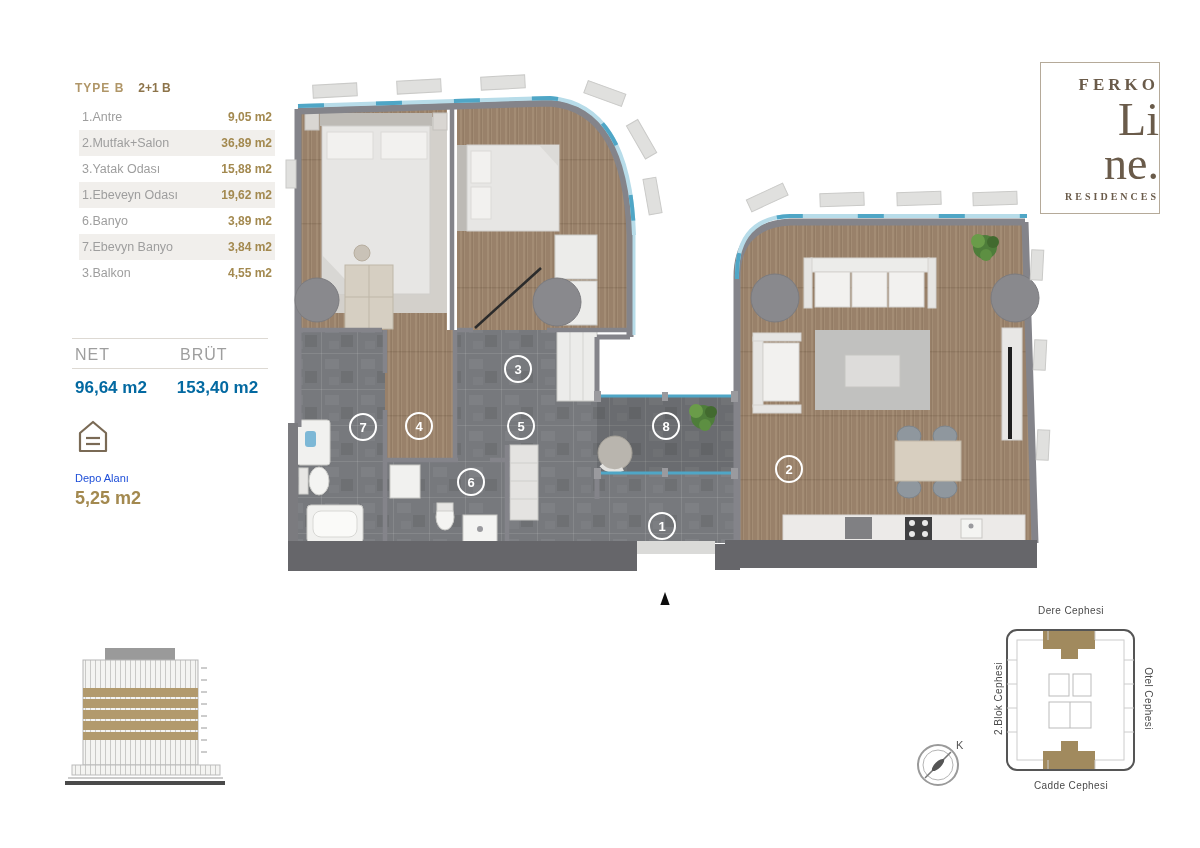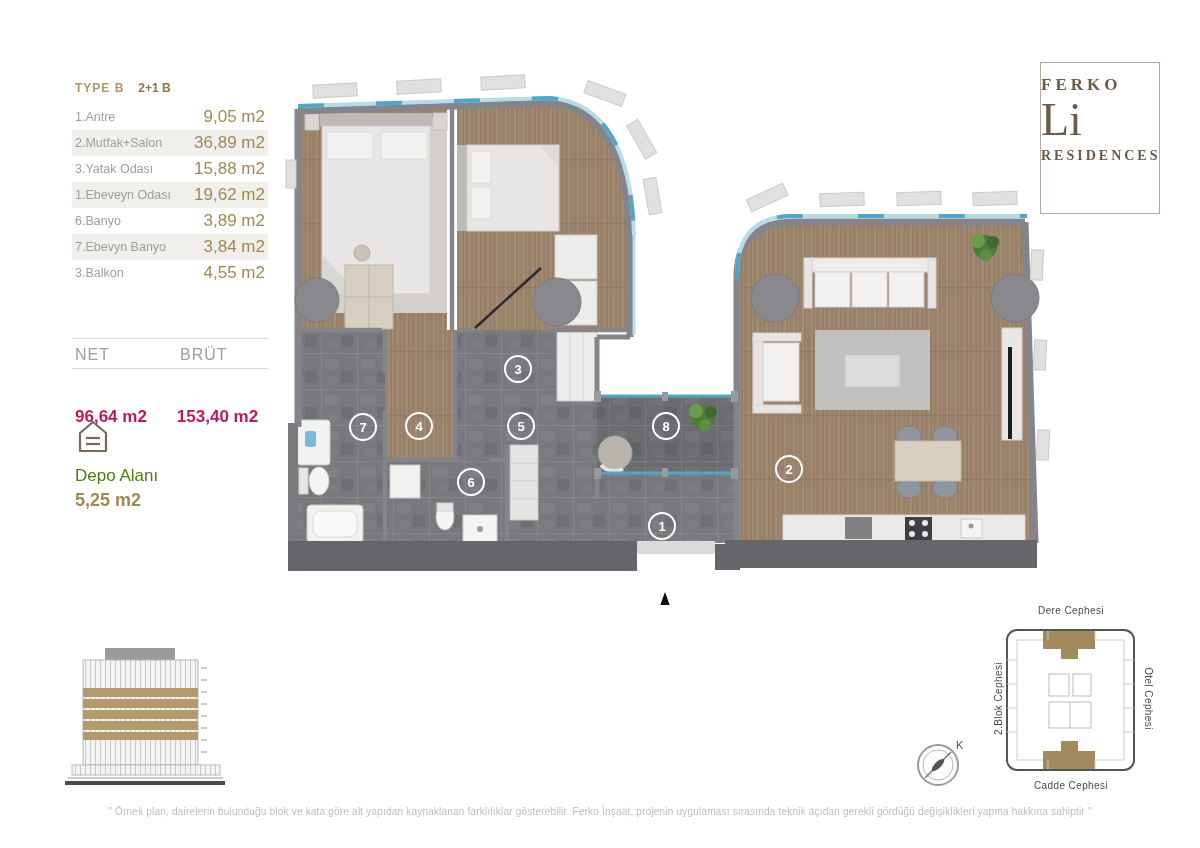--- a/index.html
+++ b/index.html
@@ -5,43 +5,43 @@
   html,body{margin:0;padding:0;background:#ffffff;}
   .page{position:relative;width:1200px;height:848px;background:#fff;overflow:hidden;
         font-family:"Liberation Sans",sans-serif;}
   .abs{position:absolute;}
 
   
   .info-panel{left:72px;top:78px;width:196px;}
   .title-row{position:absolute;left:3px;top:0;white-space:nowrap;}
   .type-label{font-size:12px;letter-spacing:1px;color:#b09668;font-weight:700;}
   .variant-label{font-size:12px;color:#8d744a;font-weight:700;margin-left:14px;}
-  .room-rows{position:absolute;left:0;top:26px;width:196px;text-align:center;}
+  .room-rows{position:absolute;left:7px;top:26px;width:196px;text-align:center;}
   .room-row{display:flex;justify-content:space-between;align-items:center;height:26px;
             padding:0 3px;box-sizing:border-box;}
   .room-row:nth-child(even){background:#f1efec;}
   .room-name{font-size:12.5px;color:#9e9e9e;}
-  .room-area{font-size:17px;color:#a3894f;font-weight:400;}
+  .room-area{font-size:12px;color:#a3894f;font-weight:700;}
   .sum-div{position:absolute;left:0;width:196px;height:0;border-top:1px solid #ddd9d3;}
   .sum-labels{position:absolute;left:3px;top:268px;width:190px;display:flex;}
   .sum-label{font-size:16px;color:#9e9e9e;letter-spacing:1px;}
   .sum-label.brut{margin-left:70px;}
   .sum-values{position:absolute;left:3px;top:300px;width:193px;display:flex;}
-  .sum-value{font-size:17px;color:#be185d;font-weight:700;margin-top:29px;}
+  .sum-value{font-size:17px;color:#0369a1;font-weight:700;}
   .sum-value.brut{margin-left:30px;text-align:center;}
   .depo{position:absolute;left:3px;top:340px;}
-  .depo-label{font-size:17px;color:#4d7c0f;margin-top:6px;}
+  .depo-label{font-size:11px;color:#1d4ed8;margin-top:12px;}
   .depo-value{font-size:18px;color:#a3894f;font-weight:700;margin-top:4px;}
 
   
   .logo-box{left:1040px;top:62px;width:118px;height:150px;border:1px solid #b5aa99;
-            text-align:left;color:#6a5b4a;font-family:"Liberation Serif",serif;}
+            text-align:right;color:#6a5b4a;font-family:"Liberation Serif",serif;}
   .logo-brand{font-size:17px;letter-spacing:4px;margin-top:12px;font-weight:600;}
   .logo-big{font-size:46px;line-height:0.82;margin-top:6px;font-weight:500;}
-  .logo-sub{font-size:14px;letter-spacing:3px;margin-top:9px;font-weight:600;}
+  .logo-sub{font-size:10px;letter-spacing:3px;margin-top:9px;font-weight:600;}
 
   
   .plan-wrap{left:285px;top:65px;width:780px;height:540px;}
   .badge{position:absolute;width:28px;height:28px;border:2px solid #fff;border-radius:50%;
          color:#fff;font-size:13px;font-weight:700;display:flex;align-items:center;
          justify-content:center;box-sizing:border-box;}
 
   
   .elevation{left:60px;top:640px;width:170px;height:150px;}
   .siteplan{left:1003px;top:622px;width:135px;height:155px;}
@@ -111,20 +111,21 @@
         <line x1="11" y1="26" x2="25" y2="26" stroke="#7a6a55" stroke-width="2.2"></line>
       </svg>
       <div class="depo-label">Depo Alanı</div>
       <div class="depo-value">5,25 m2</div>
     </div>
   </div>
 
   <div class="abs logo-box">
     <div class="logo-brand">FERKO</div>
     <div class="logo-big">Li</div>
+    <div class="logo-big">ne.</div>
     <div class="logo-sub">RESIDENCES</div>
   </div>
 
   <div class="abs plan-wrap">
     <svg width="780" height="540" viewBox="0 0 780 540">
       <defs>
         <pattern id="pw" width="9" height="64" patternUnits="userSpaceOnUse">
           <rect width="9" height="64" fill="#a38c74"></rect>
           <rect width="4" height="64" fill="#99816a"></rect>
           <rect x="6.5" width="1.2" height="64" fill="#8d755e"></rect>
@@ -404,15 +405,14 @@
         <rect x="46" y="80" width="42" height="26"></rect>
         <line x1="67" y1="80" x2="67" y2="106"></line>
       </g>
     </svg>
   </div>
   <div class="site-label site-top">Dere Cephesi</div>
   <div class="site-label site-bottom">Cadde Cephesi</div>
   <div class="site-label site-left">2.Blok Cephesi</div>
   <div class="site-label site-right">Otel Cephesi</div>
 
-  <div class="abs disclaimer">'' Örnek plan, dairelerin bulunduğu blok ve kata göre alt yapıdan kaynaklanan farklılıklar gösterebilir. Ferko İnşaat, projenin uygulaması sırasında teknik açıdan gerekli gördüğü değişiklikleri yapma hakkına sahiptir ''</div>
 
 </div>
 
 </body></html>

